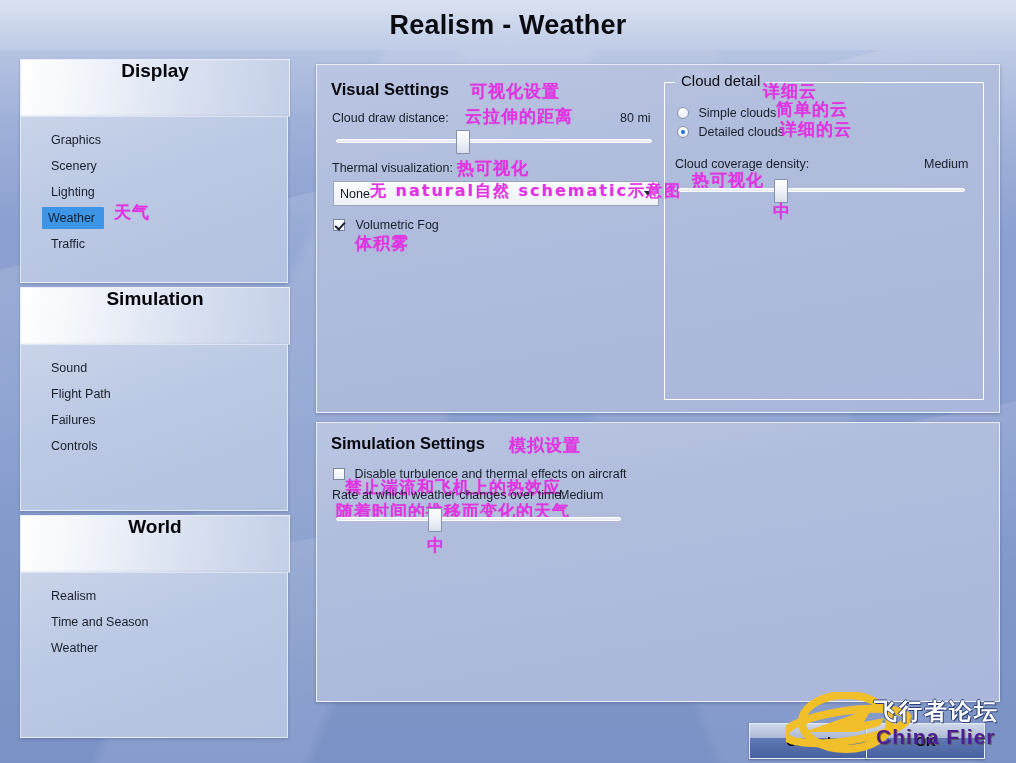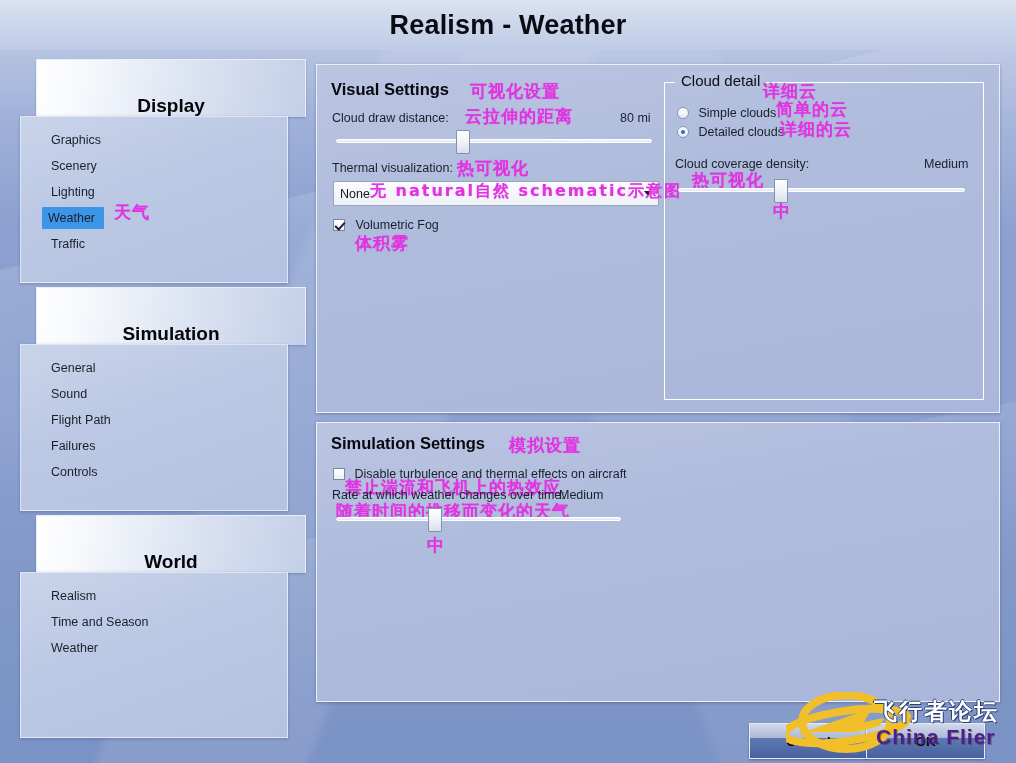--- a/index.html
+++ b/index.html
@@ -24,24 +24,24 @@
   #bgtopband{position:absolute;left:0;top:0;width:1016px;height:4px;background:#5a6ea8;}
 
   
   #titlebar{position:absolute;left:0;top:0;width:1016px;height:50px;
     background:linear-gradient(180deg,#dbe2f0 0%,#cdd7ec 45%,#bfccE6 100%);
     display:flex;align-items:center;justify-content:center;}
   #titlebar .t{font-size:27px;font-weight:bold;color:#0b0b12;letter-spacing:.2px;}
 
   
   .side-head{
-    position:absolute;left:36px;width:268px;height:57px;
+    position:absolute;left:20px;width:268px;height:57px;
     background:linear-gradient(100deg,#ffffff 0%,#f6f8fc 18%,#dde4f2 55%,#c3cfe8 100%);
     border:1px solid #e9eef8;border-bottom:none;
-    display:flex;align-items:flex-end;justify-content:center;
+    display:flex;align-items:flex-start;justify-content:center;
     box-shadow:0 1px 2px rgba(30,40,80,.25);
   }
   .side-head span{font-size:19px;font-weight:bold;color:#05050a;}
   .side-list{
     position:absolute;left:20px;width:268px;
     background:linear-gradient(160deg,#c9d4ea 0%,#bcc9e4 40%,#b4c2e1 100%);
     border:1px solid rgba(255,255,255,.55);
     box-shadow:0 1px 3px rgba(30,40,80,.25);
     padding:10px 0 12px 0;box-sizing:border-box;
   }
@@ -148,22 +148,20 @@
   <div class="side-item">
     <span class="lbl">Traffic</span></div>
 </div>
 <div class="ann" style="left:114px;top:201px;font-size:17px;">天气</div>
 
 <div class="side-head" style="top:287px;">
   <span>Simulation</span>
 </div>
 <div class="side-list" style="top:344px;height:167px;">
   <div class="side-item">
-    <span class="lbl">General</span></div>
-  <div class="side-item">
     <span class="lbl">Sound</span></div>
   <div class="side-item">
     <span class="lbl">Flight Path</span></div>
   <div class="side-item">
     <span class="lbl">Failures</span></div>
   <div class="side-item">
     <span class="lbl">Controls</span></div>
 </div>
 
 <div class="side-head" style="top:515px;">

